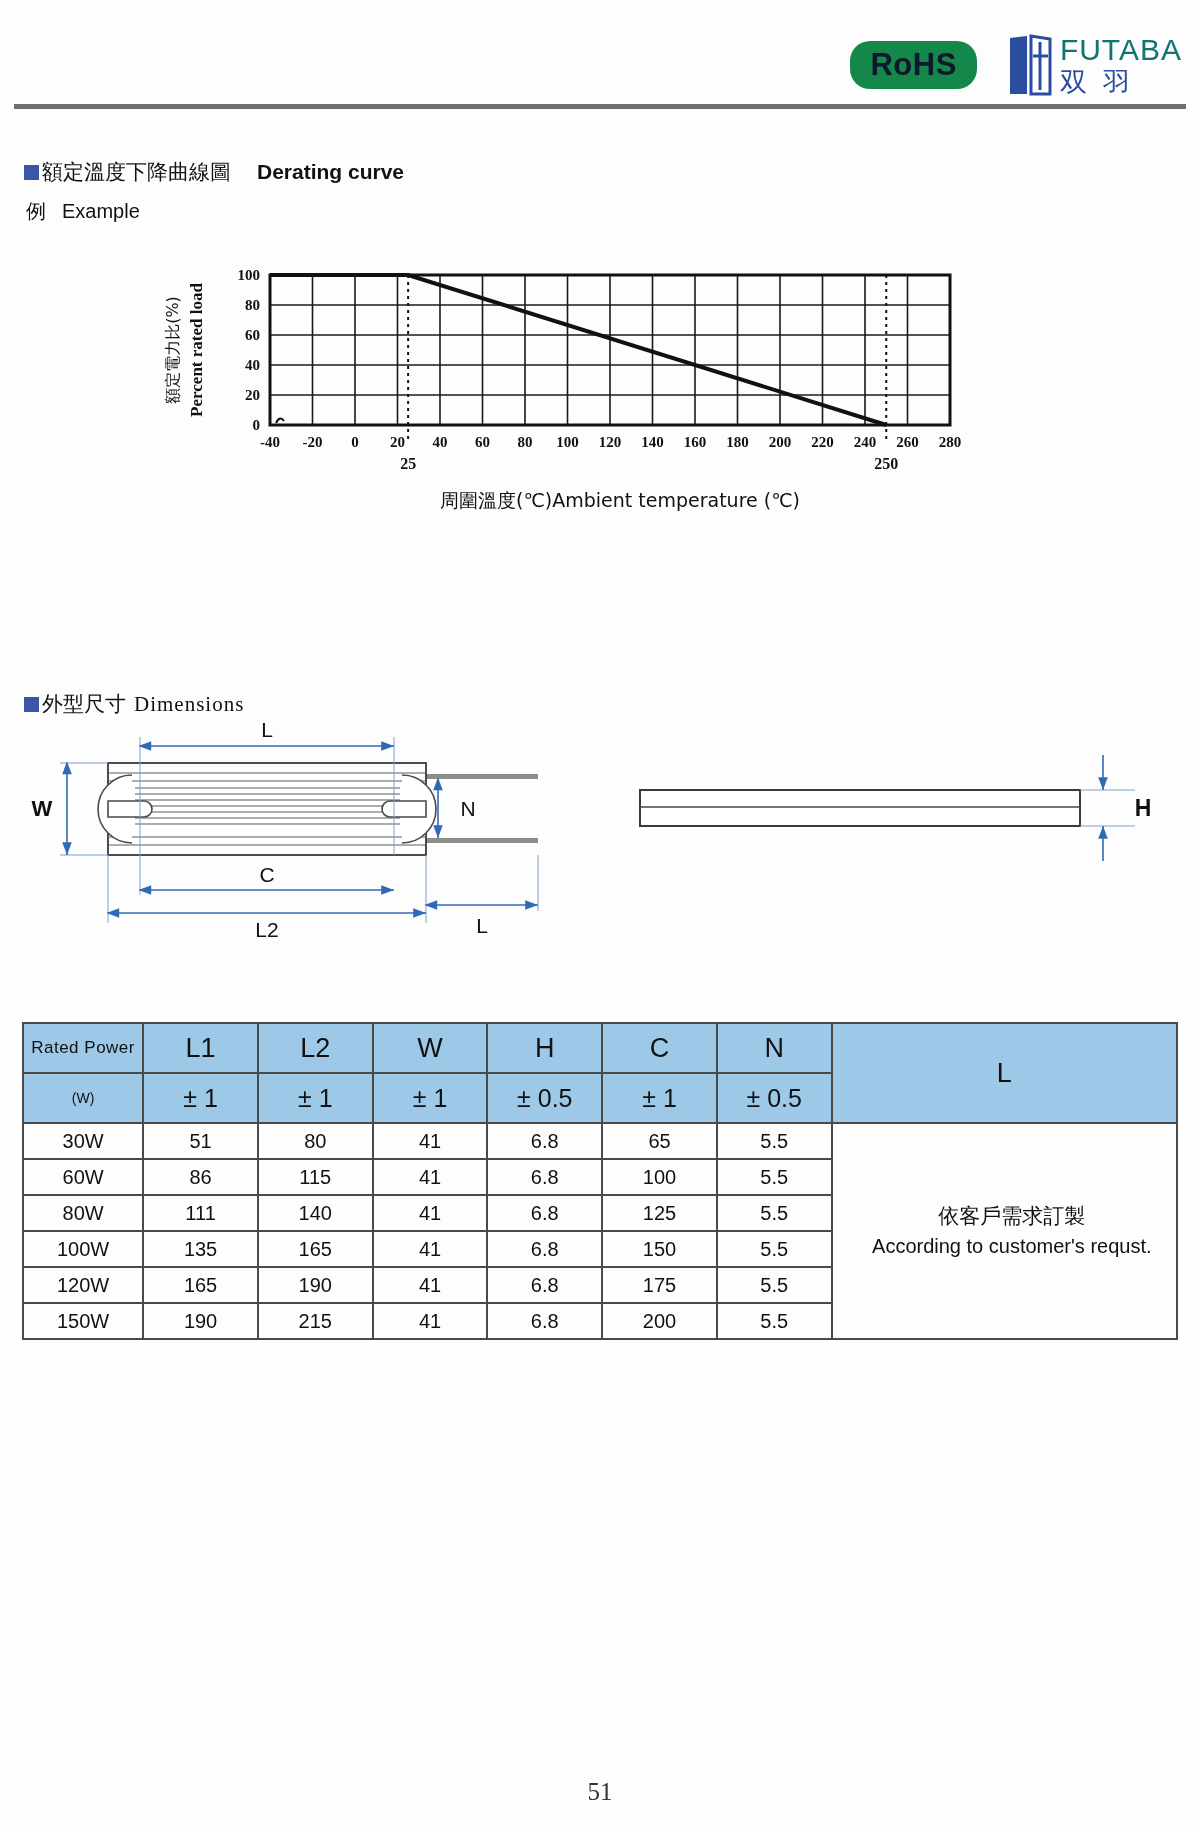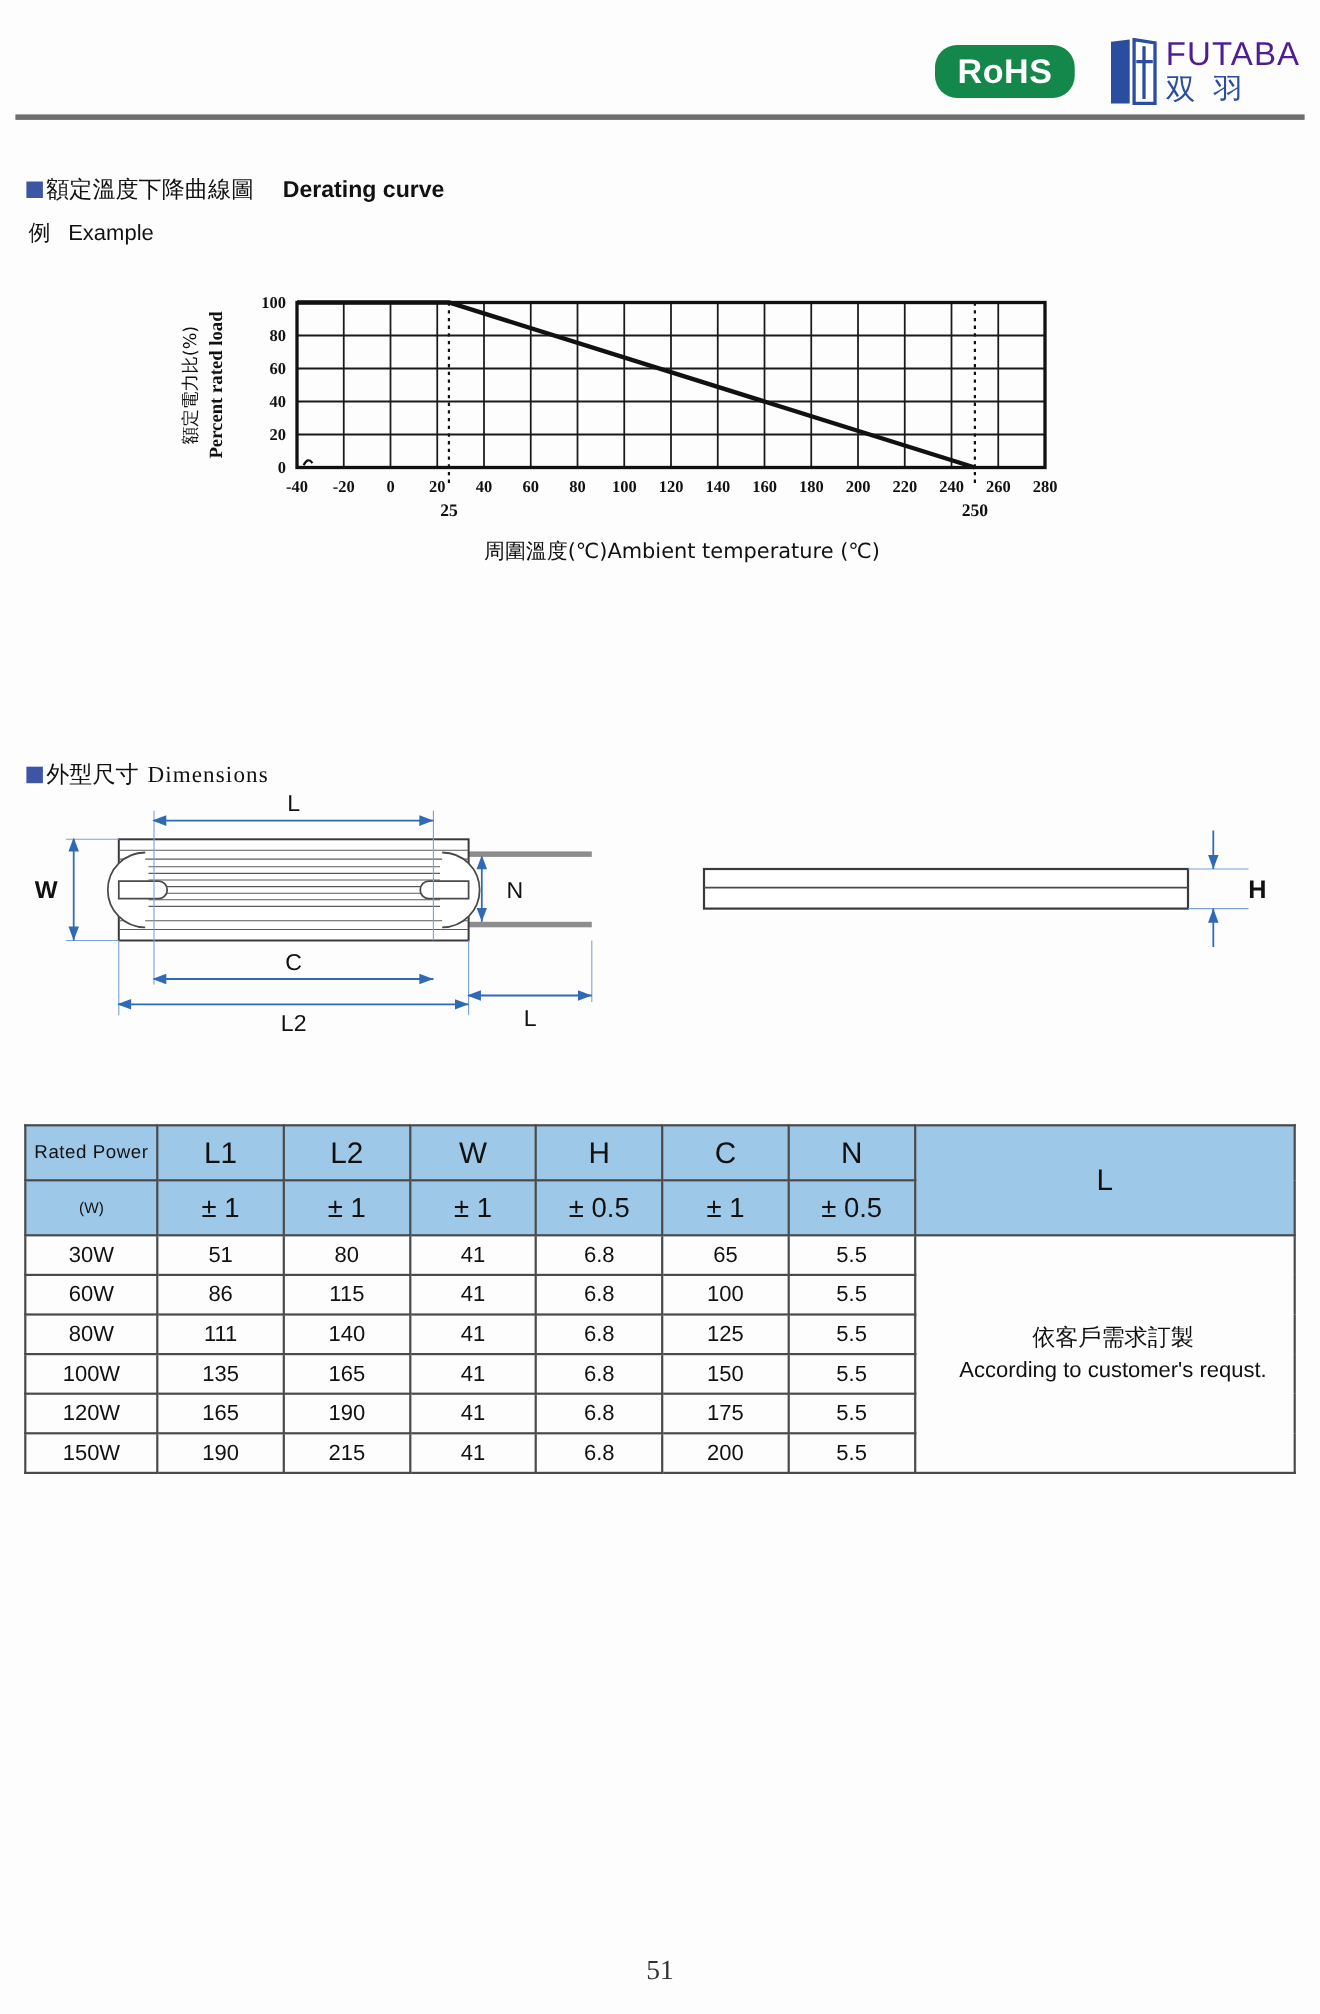--- a/index.html
+++ b/index.html
@@ -23,42 +23,42 @@
   .logos {
     position: absolute;
     right: 18px;
     top: 34px;
     display: flex;
     align-items: center;
     gap: 30px;
   }
   .rohs-badge {
     background: #14874a;
-    color: #ffffff;
+    color: #0f172a;
     font-weight: bold;
     font-size: 31px;
     letter-spacing: .5px;
     padding: 8px 20px 9px 20px;
     border-radius: 20px;
     line-height: 1;
     font-family: "Liberation Sans", sans-serif;
   }
   .futaba {
     display: flex;
     align-items: center;
     gap: 7px;
   }
   .futaba-mark {
     width: 46px;
     height: 62px;
     position: relative;
   }
   .futaba-text { line-height: 1; }
   .futaba-name {
-    color: #4c1d95;
+    color: #0f766e;
     font-size: 30px;
     letter-spacing: 1px;
     font-family: "Liberation Sans", sans-serif;
   }
   .futaba-cn {
     color: #2b4da0;
     font-size: 27px;
     letter-spacing: 16px;
     margin-top: 3px;
     font-family: "DejaVu Sans", sans-serif;

